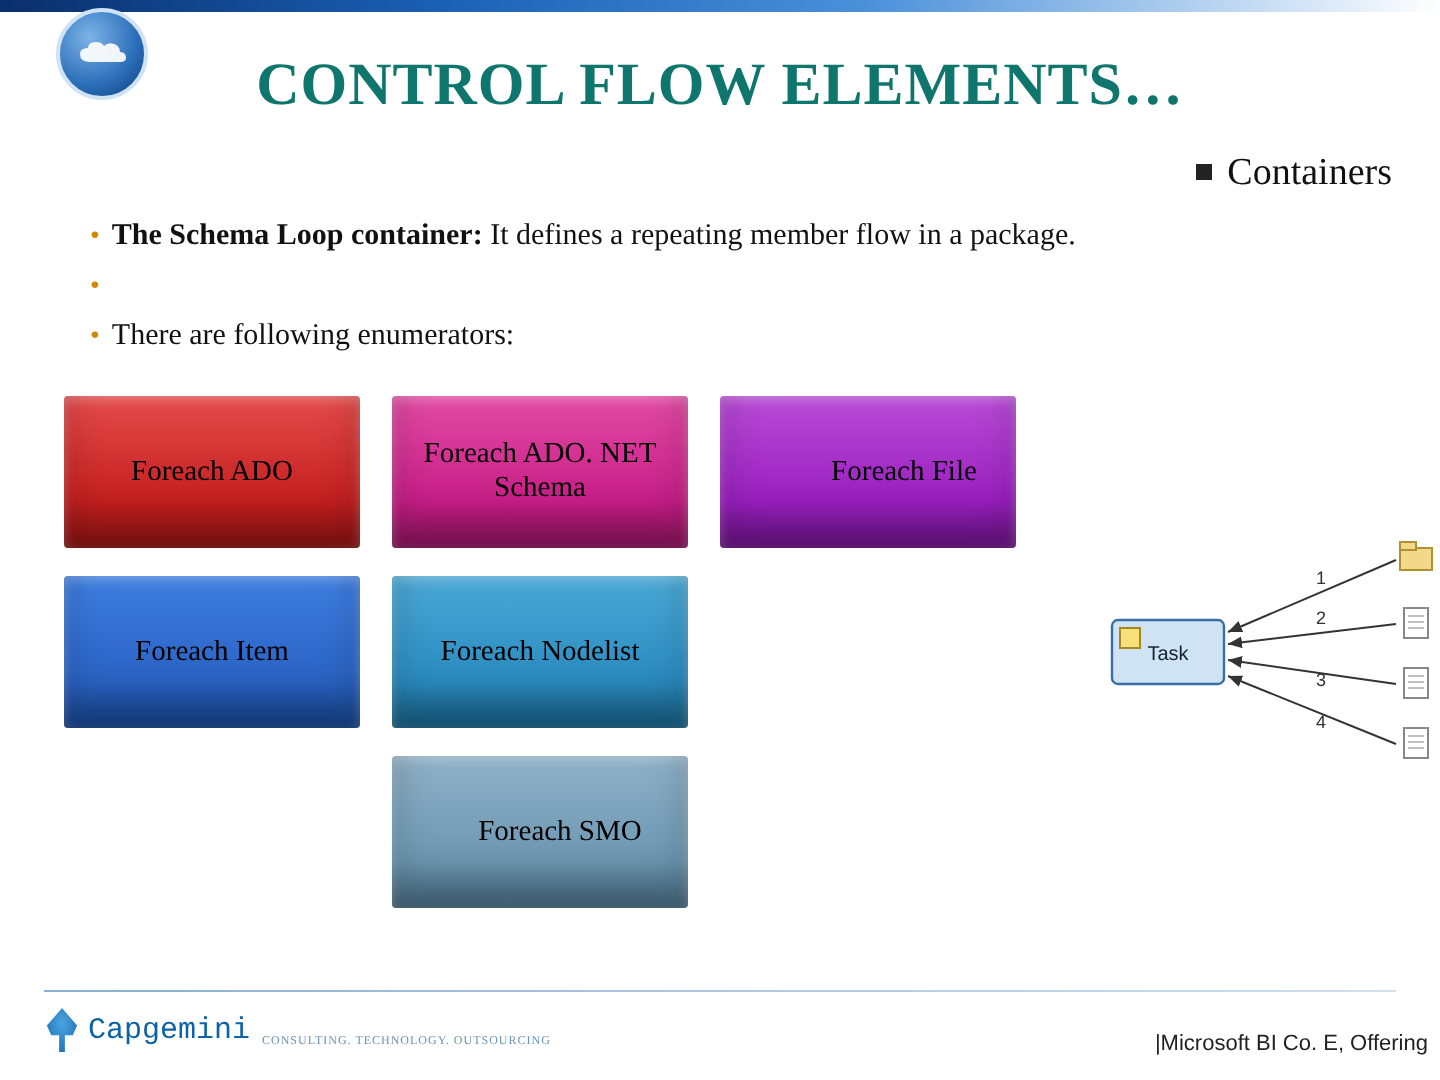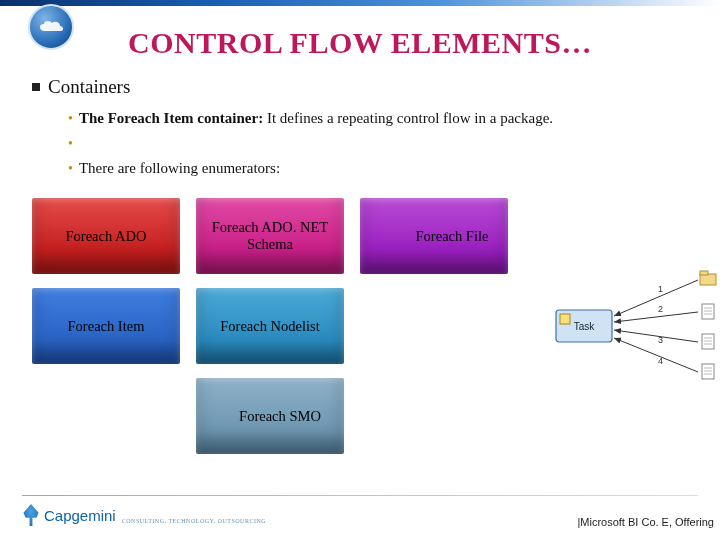--- a/index.html
+++ b/index.html
@@ -27,31 +27,32 @@
     display: flex;
     align-items: center;
     justify-content: center;
   }
   .cloud-badge svg { width: 26px; height: 16px; }
   .page-title {
     position: absolute;
     top: 26px;
     left: 0; right: 0;
     text-align: center;
-    color: #be185d;
+    color: #0f766e;
     font-variant: small-caps;
     font-size: 30px;
     font-weight: bold;
     letter-spacing: 0.5px;
   }
   .content {
     position: absolute;
     top: 76px;
-    left: 32px;
+    left: 9px;
     right: 24px;
+    text-align: right;
   }
   .section-head {
     font-size: 19px;
     color: #111;
     margin-bottom: 8px;
   }
   .section-head .sq {
     display: inline-block;
     width: 8px; height: 8px;
     background: #222;
@@ -119,21 +120,21 @@
     display: flex;
     align-items: center;
     gap: 4px;
   }
   .footer-logo .spade {
     width: 18px; height: 22px;
     background: radial-gradient(ellipse at 50% 35%, #4da3e0 0%, #0d63a8 100%);
     clip-path: polygon(50% 0%, 92% 40%, 80% 62%, 58% 62%, 58% 100%, 42% 100%, 42% 62%, 20% 62%, 8% 40%);
   }
   .footer-logo .word {
-    font-family: Liberation Sans, sans-serif;
+    font-family: Liberation Mono, monospace;
     font-size: 15px;
     color: #0d63a8;
   }
   .footer-logo .tag {
     font-size: 6px;
     color: #6a92b5;
     letter-spacing: 0.5px;
     margin-left: 2px;
     align-self: flex-end;
     margin-bottom: 2px;
@@ -168,21 +169,21 @@
 
 <h1 class="page-title">CONTROL FLOW ELEMENTS…</h1>
 
 <div class="content">
   <div class="section-head">
     <span class="sq"></span><span>Containers</span>
   </div>
   <div class="bullets">
     <div class="row">
       <span class="dot">•</span>
-      <span><strong>The Foreach Item container:</strong><span> It defines a repeating control flow in a package.</span></span>
+      <span><strong>The Schema Loop container:</strong><span> It defines a repeating member flow in a package.</span></span>
     </div>
     <div class="row">
       <span class="dot">•</span>
     </div>
     <div class="row">
       <span class="dot">•</span>
       <span>There are following enumerators:</span>
     </div>
   </div>
 </div>

